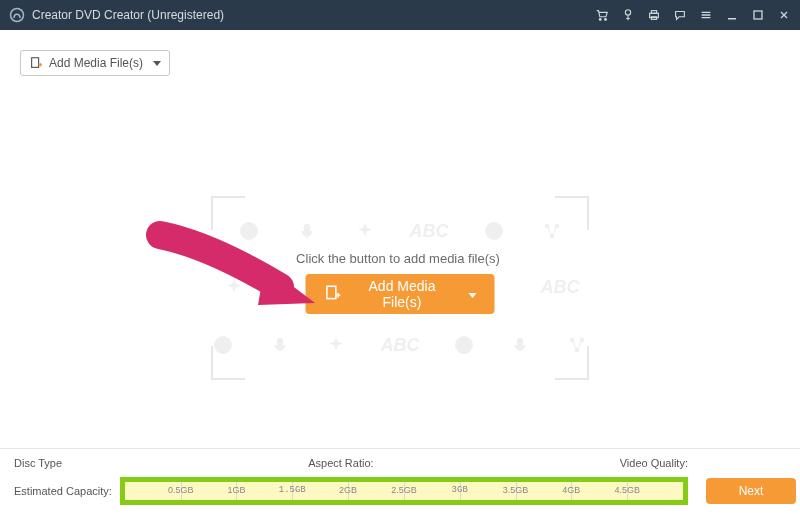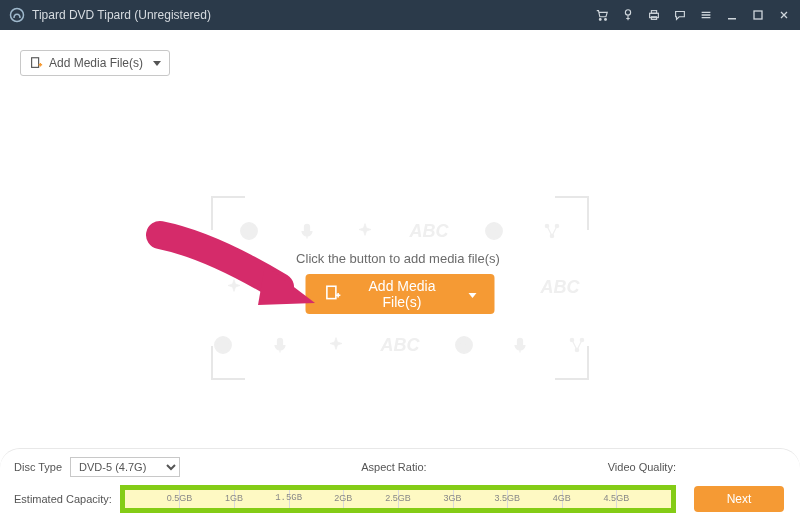--- a/index.html
+++ b/index.html
@@ -33,21 +33,21 @@
   .bg-icons-row.mid { position: absolute; top: 78px; left: 0; right: 0; }
 
   .prompt-text { position: absolute; top: 55px; left: 0; right: 4px; text-align: center; color: #6b6b6b; font-size: 13px; }
 
   .add-btn-big { position: absolute; top: 78px; left: 50%; transform: translateX(-50%); background: #f59a34; color: #fff; border: none; border-radius: 4px; padding: 0 18px; height: 40px; display: inline-flex; align-items: center; gap: 10px; font-size: 14px; cursor: pointer; }
   .add-btn-big .caret { margin-left: 6px; }
 
   .arrow { position: absolute; top: 195px; left: 150px; width: 200px; height: 110px; pointer-events: none; }
   .arrow svg { overflow: visible; }
 
-  .footer { position: absolute; bottom: 0; left: 0; right: 0; height: 66px; border-top: 1px solid #e8e8e8; padding: 8px 16px 6px 14px; font-size: 11px; color: #555; border-radius: 20px; }
+  .footer { position: absolute; bottom: 0; left: 0; right: 0; height: 66px; border-top: 1px solid #e8e8e8; padding: 8px 4px 6px 14px; font-size: 11px; color: #555; }
   .footer-row1 { display: flex; align-items: center; gap: 8px; margin-bottom: 8px; }
   .footer-row1 .spacer { flex: 1; }
   .footer label { color: #555; }
   .footer select { font-size: 11px; border: 1px solid #c8c8c8; background: #fff; color: #555; height: 20px; min-width: 110px; padding: 0 4px; }
   .footer-row2 { display: flex; align-items: center; gap: 8px; }
   .capacity-bar { flex: 1; height: 28px; background: #fef9c3; border: 5px solid #84cc16; position: relative; margin-right: 10px; }
   .capacity-bar .tick { position: absolute; top: 0; bottom: 0; border-left: 1px solid #d9d9d9; }
   .capacity-bar .tlabel { position: absolute; top: 3px; font-size: 9px; color: #888; transform: translateX(-50%); }
   .next-btn { background: #f59a34; color: #fff; border: none; border-radius: 4px; width: 90px; height: 26px; cursor: pointer; font-size: 12px; }
 
@@ -56,21 +56,21 @@
 </head>
 <body>
 
 <div class="titlebar">
   <span class="logo">
     <svg width="16" height="16" viewBox="0 0 16 16">
         <circle cx="8" cy="8" r="6.5" fill="none" stroke="#9fb9cd" stroke-width="1.5"></circle>
         <path d="M5 11 C5 6, 11 6, 11 11" fill="none" stroke="#9fb9cd" stroke-width="1.5"></path>
       </svg>
   </span>
-  <span class="title">Tipard DVD Tipard (Unregistered)</span>
+  <span class="title">Creator DVD Creator (Unregistered)</span>
   <div class="tb-icons">
     <span class="tb-icon">
         <svg width="14" height="14" viewBox="0 0 16 16" fill="none" stroke="currentColor" stroke-width="1.3">
           <path d="M2 3h2l1.5 7h7L14 5H5"></path>
           <circle cx="6" cy="13" r="1" fill="currentColor"></circle>
           <circle cx="12" cy="13" r="1" fill="currentColor"></circle>
         </svg>
       </span>
     <span class="tb-icon">
         <svg width="14" height="14" viewBox="0 0 16 16" fill="none" stroke="currentColor" stroke-width="1.3">
@@ -242,42 +242,41 @@
     <svg width="200" height="110" viewBox="0 0 200 110">
       <path d="M10 10 Q 60 20, 130 62" fill="none" stroke="#d52b6a" stroke-width="28" stroke-linecap="round"></path>
       <path d="M165 78 L115 40 L108 80 Z" fill="#d52b6a"></path>
     </svg>
   </div>
 </div>
 
 <div class="footer">
   <div class="footer-row1">
     <label>Disc Type</label>
-    <select><option>DVD-5 (4.7G)</option></select>
     <span class="spacer"></span>
     <label>Aspect Ratio:</label>
     <span class="spacer"></span>
     <label>Video Quality:</label>
     <span style="width:100px"></span>
   </div>
   <div class="footer-row2">
     <label>Estimated Capacity:</label>
     <div class="capacity-bar" id="capbar">
         <div class="tick" style="left: 10%;"></div>
         <div class="tlabel" style="left: 10%;">0.5GB</div>
         <div class="tick" style="left: 20%;"></div>
         <div class="tlabel" style="left: 20%;">1GB</div>
         <div class="tick" style="left: 30%;"></div>
         <div class="tlabel" style="left: 30%; font-family: Liberation Mono, monospace;">1.5GB</div>
         <div class="tick" style="left: 40%;"></div>
         <div class="tlabel" style="left: 40%;">2GB</div>
         <div class="tick" style="left: 50%;"></div>
         <div class="tlabel" style="left: 50%;">2.5GB</div>
         <div class="tick" style="left: 60%;"></div>
-        <div class="tlabel" style="left: 60%;">3GB</div>
+        <div class="tlabel" style="left: 60%; font-family: Liberation Mono, monospace;">3GB</div>
         <div class="tick" style="left: 70%;"></div>
         <div class="tlabel" style="left: 70%;">3.5GB</div>
         <div class="tick" style="left: 80%;"></div>
         <div class="tlabel" style="left: 80%;">4GB</div>
         <div class="tick" style="left: 90%;"></div>
         <div class="tlabel" style="left: 90%;">4.5GB</div>
       </div>
     <button class="next-btn">Next</button>
   </div>
 </div>

